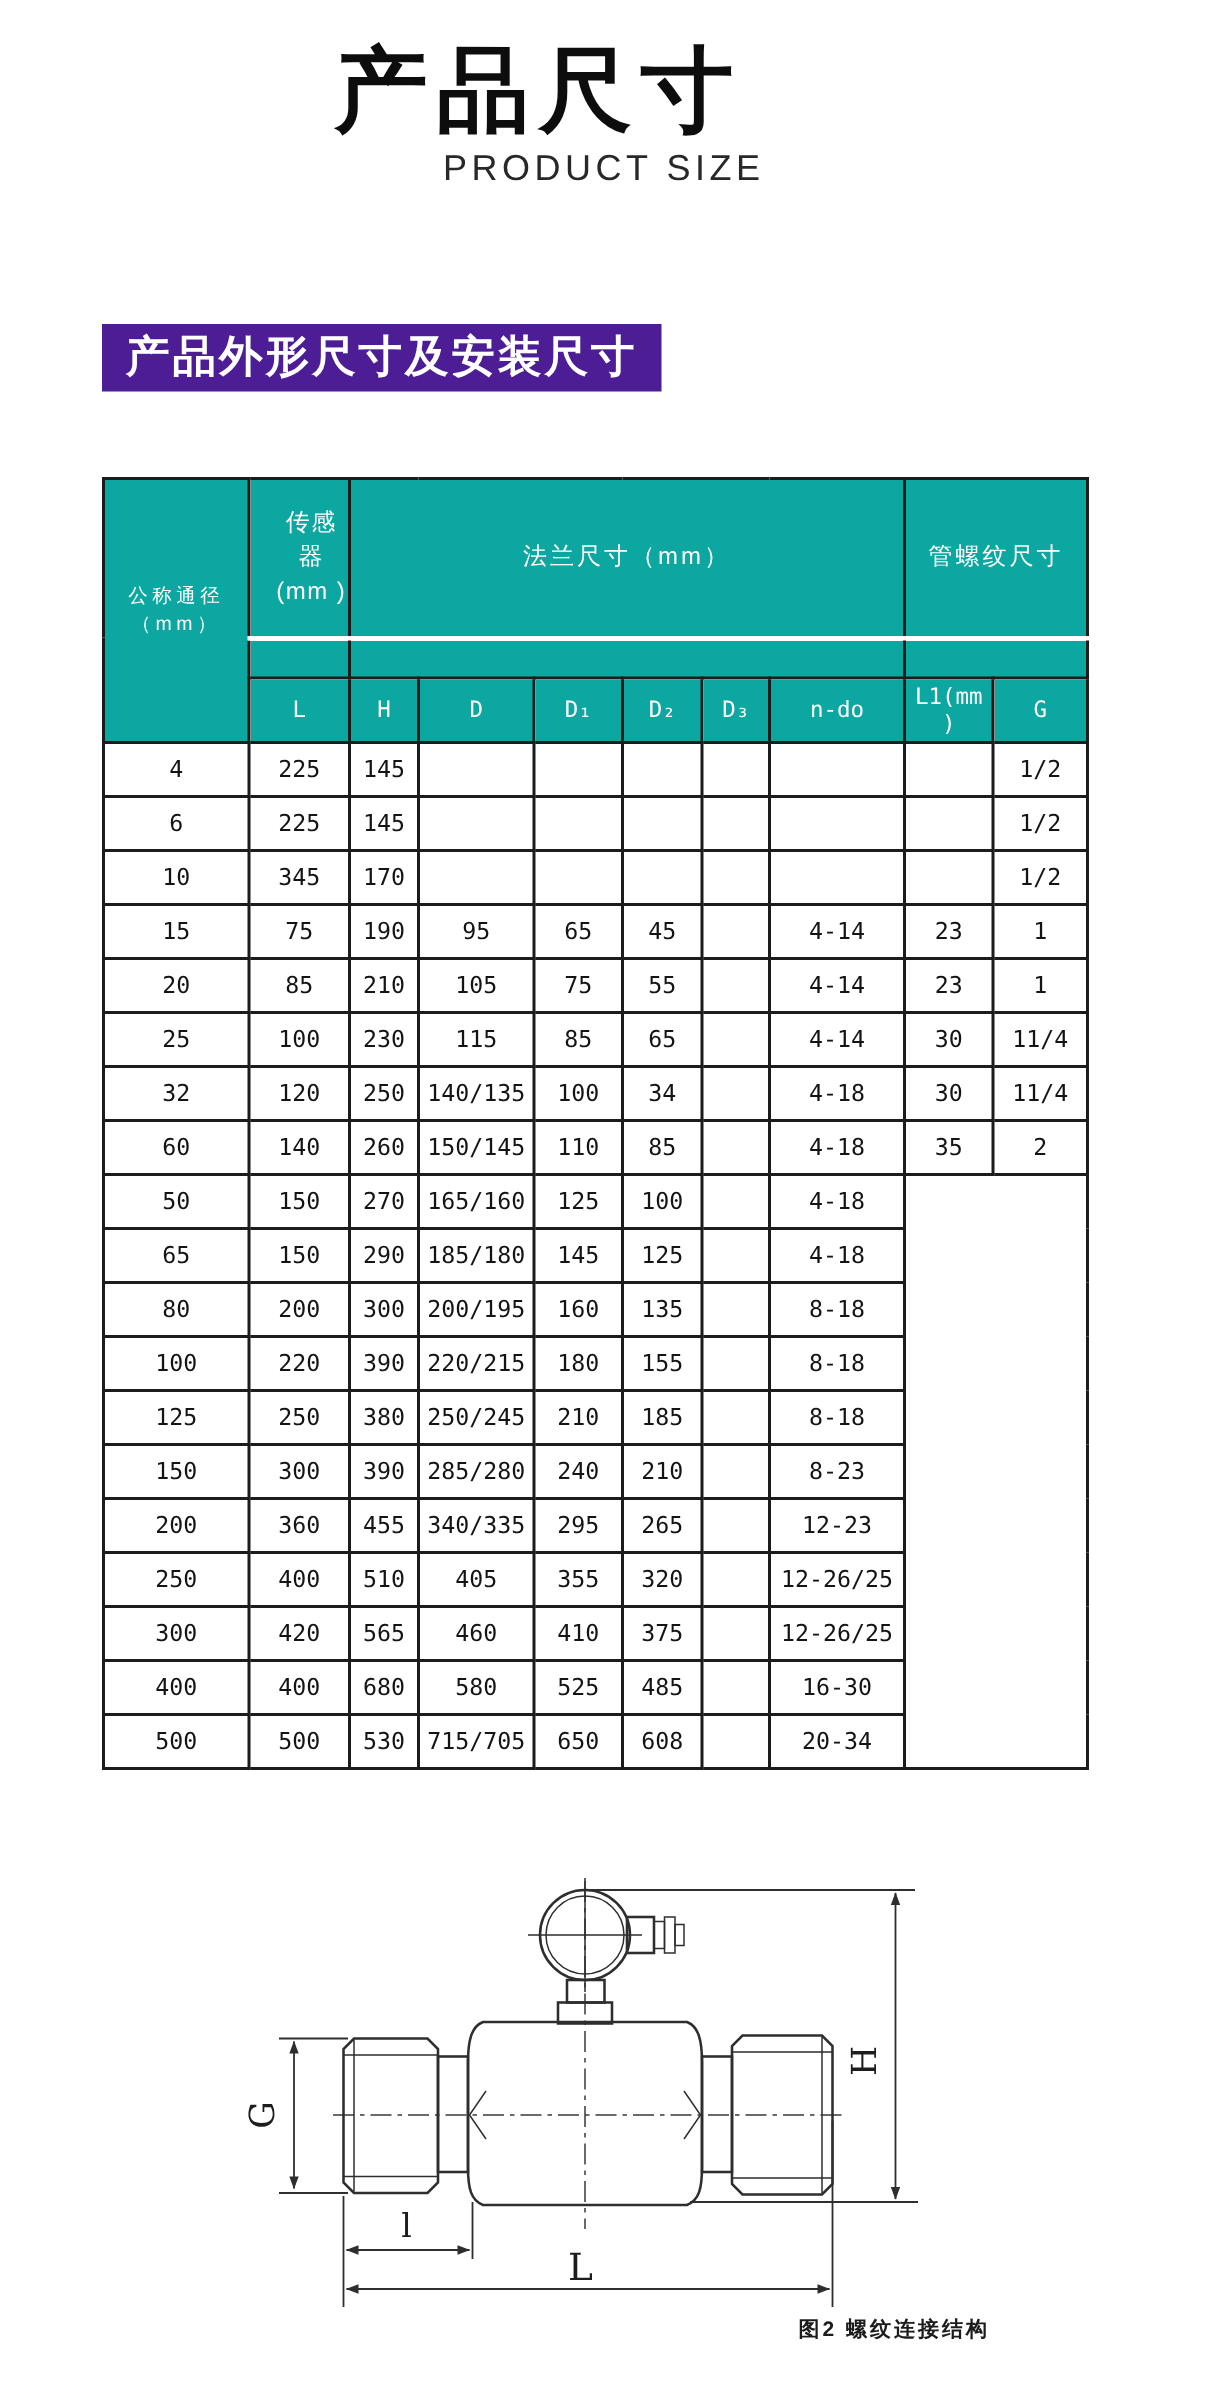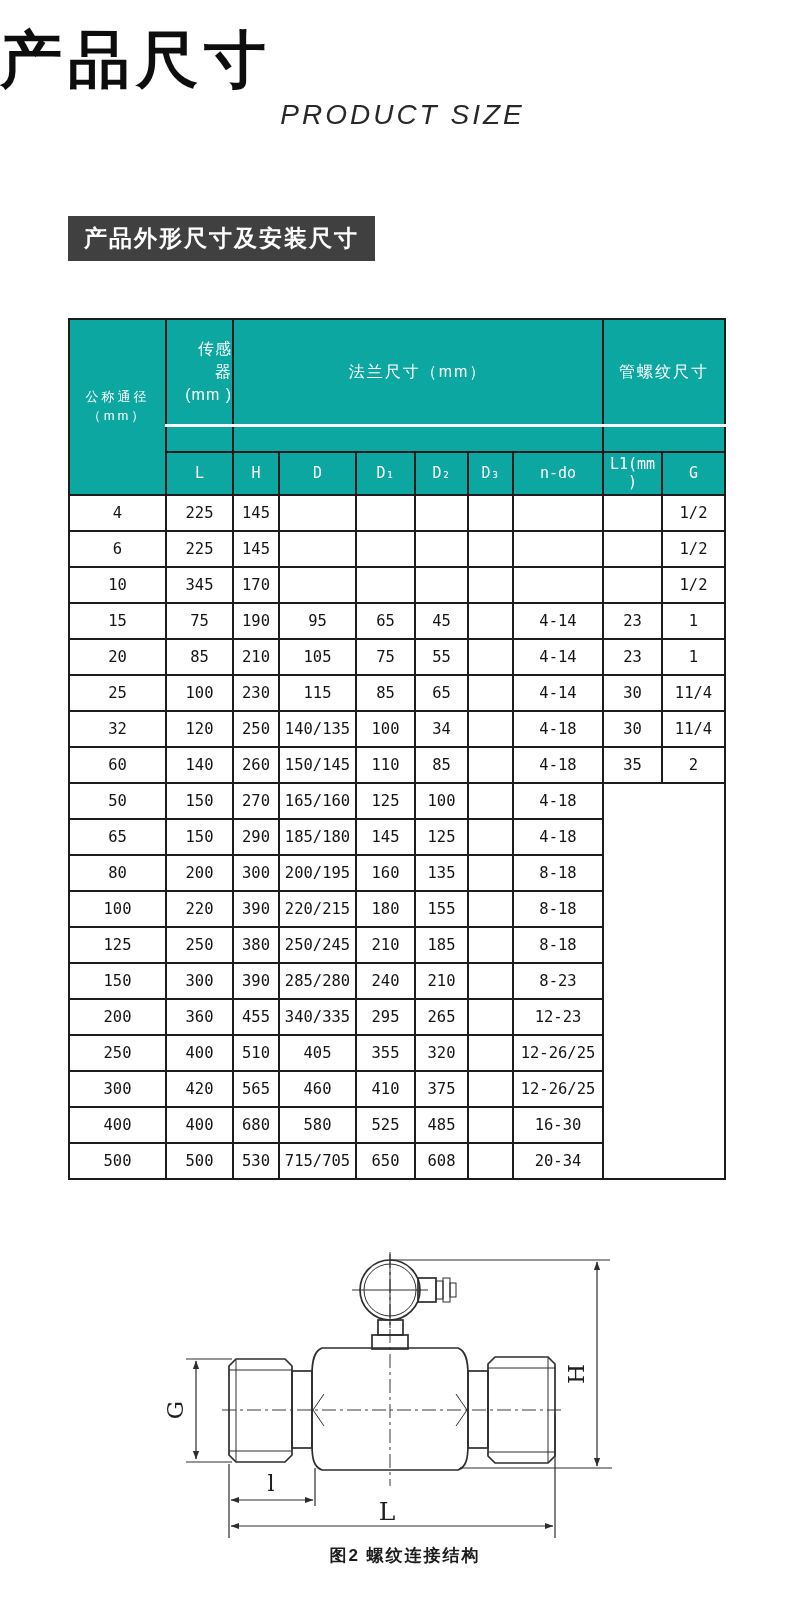--- a/index.html
+++ b/index.html
@@ -2,63 +2,63 @@
 <html><head>
 <meta charset="utf-8">
 <style>
   html,body{margin:0;padding:0;}
   body{
     width:805px;height:1600px;position:relative;background:#ffffff;
     font-family:"Liberation Sans", sans-serif;color:#111;overflow:hidden;
   }
   
   .page-title{
-    position:absolute;top:18px;left:0;width:718px;
+    position:absolute;top:18px;left:0;width:718px;text-align:center;
     font-size:62px;font-weight:bold;color:#0d0d0d;letter-spacing:6px;
   }
   .page-subtitle{
     position:absolute;top:99px;left:0;width:805px;text-align:center;
-    font-size:28px;font-weight:400;color:#282828;letter-spacing:3px;font-style:italic;
+    font-size:24px;font-weight:400;color:#282828;letter-spacing:3px;
   }
   .section-banner{
     position:absolute;left:68px;top:216px;height:45px;line-height:45px;
-    background:#404040;color:#ffffff;font-size:23px;font-weight:bold;
+    background:#4c1d95;color:#ffffff;font-size:29px;font-weight:bold;
     padding:0 16px;letter-spacing:2px;white-space:nowrap;
   }
   
   table.dim{
     position:absolute;left:68px;top:318px;border-collapse:collapse;
     table-layout:fixed;width:658px;
   }
   table.dim th, table.dim td{
     border:2px solid #1c1c1c;padding:0;text-align:center;vertical-align:middle;
     overflow:hidden;
   }
   table.dim th{
     background:#0ca7a1;color:#ffffff;font-weight:normal;
     white-space:pre-line;line-height:1.45;
   }
   tr.rowA{height:106px;}
   tr.rowA th.grp{border-bottom:3px solid #ffffff;font-size:16px;letter-spacing:2px;}
   tr.rowA th.nominal{font-size:13px;letter-spacing:3px;}
-  tr.rowA th.sensor{text-align:right;padding-left:16px;letter-spacing:1px;}
+  tr.rowA th.sensor{text-align:center;padding-left:16px;letter-spacing:1px;}
   tr.rowB{height:27px;}
   tr.rowB th{border-top:none;}
   tr.rowC{height:43px;}
   tr.rowC th{font-family:"DejaVu Sans Mono", monospace;font-size:15px;line-height:1.15;}
   tbody tr{height:36px;}
   tbody td{
     font-family:"DejaVu Sans Mono", monospace;font-size:15.5px;color:#141414;
     background:#ffffff;letter-spacing:0px;
   }
   
   .figure-wrap{position:absolute;left:150px;top:1228px;width:510px;height:322px;}
   .fig-caption{
-    position:absolute;left:150px;top:1544px;width:510px;text-align:center;
-    font-size:17px;font-weight:bold;color:#1c1c1c;letter-spacing:2px;
+    position:absolute;left:150px;top:1544px;width:510px;text-align:right;
+    font-size:14px;font-weight:bold;color:#1c1c1c;letter-spacing:2px;
   }
   svg .s{stroke:#2e2e2e;fill:none;stroke-width:1.7;}
   svg .thin{stroke:#2e2e2e;fill:none;stroke-width:1;}
   svg .cl{stroke:#3a3a3a;fill:none;stroke-width:1;stroke-dasharray:14 4 3 4;}
   svg .d{stroke:#2e2e2e;fill:none;stroke-width:1.2;}
   svg text{fill:#1d1d1d;font-family:"DejaVu Serif", serif;}
 </style>
 </head>
 <body>
 

